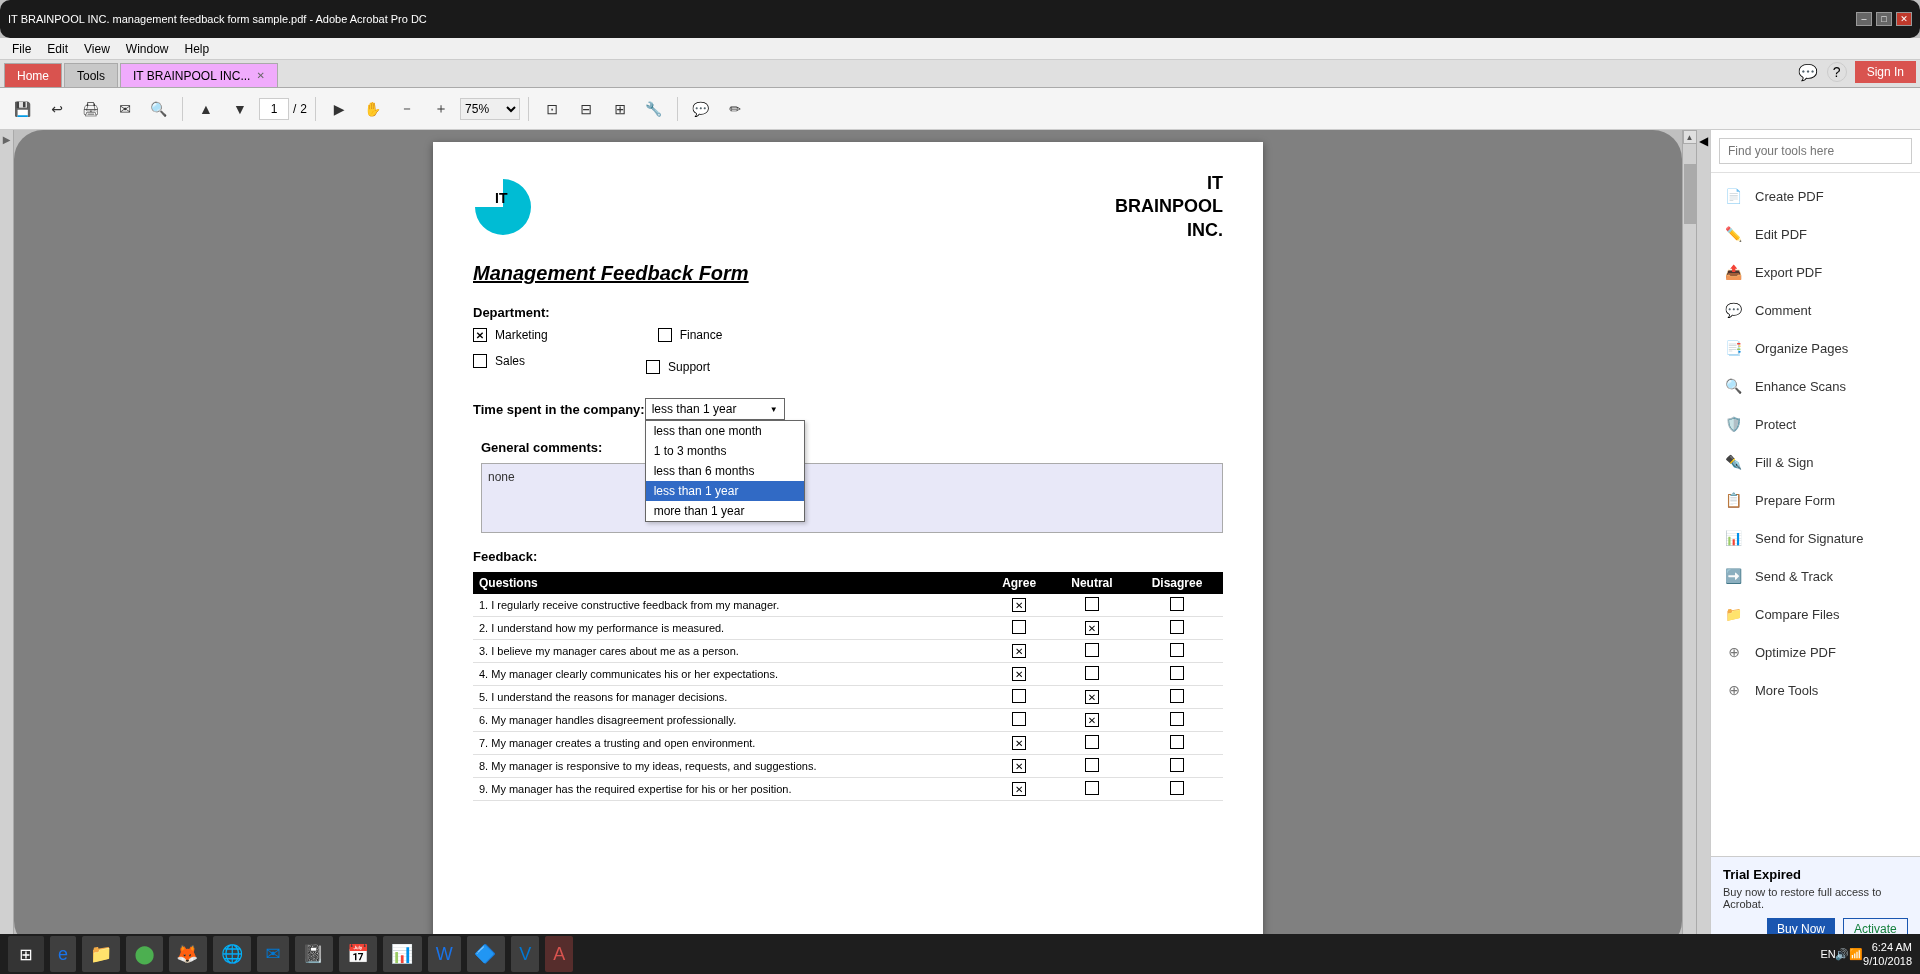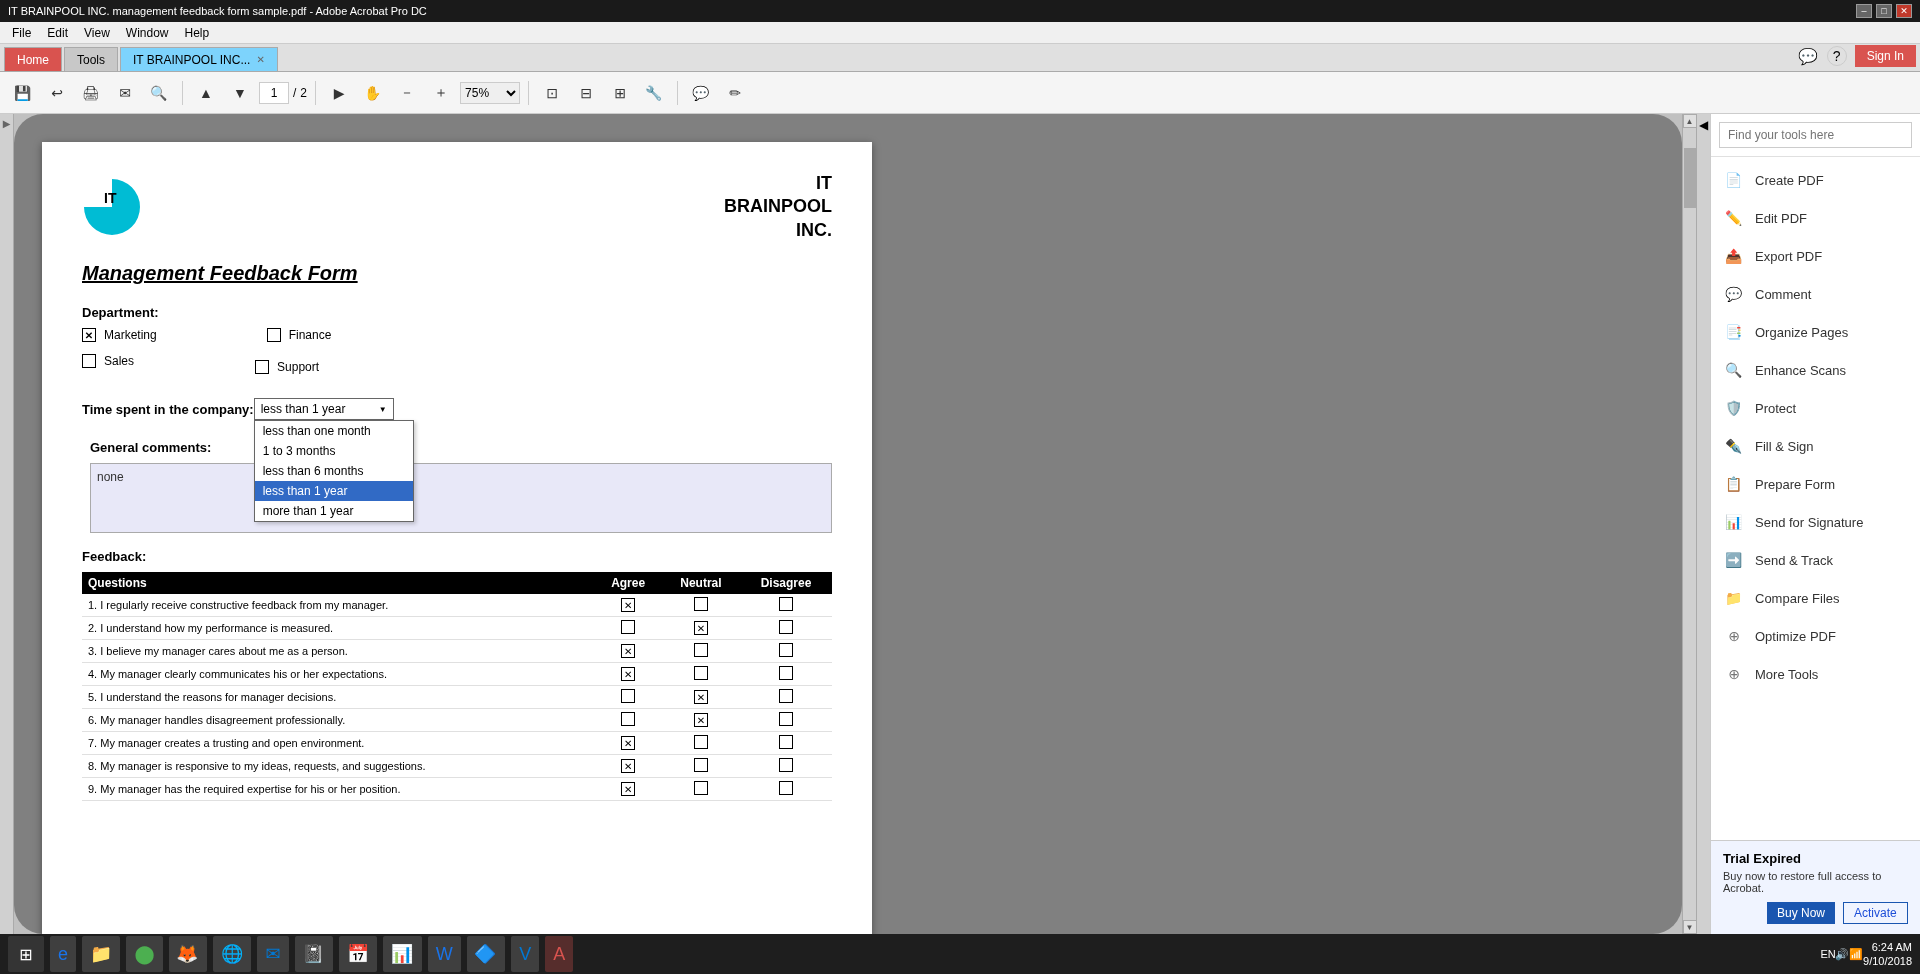--- a/index.html
+++ b/index.html
@@ -2,26 +2,27 @@
 <html><head>
   <meta charset="utf-8">
   <style>
     * { box-sizing: border-box; margin: 0; padding: 0; }
     body { font-family: 'Segoe UI', Arial, sans-serif; font-size: 12px; background: #c0c0c0; overflow: hidden; width: 1920px; height: 974px; }
 
     
     #title-bar {
       background: #1a1a1a;
       color: #fff;
-      height: 22px;
+      height: 38px;
       display: flex;
       align-items: center;
       justify-content: space-between;
       padding: 0 8px;
       font-size: 11px;
+      border-radius: 10px;
     }
     #title-bar .win-controls { display: flex; gap: 4px; }
     #title-bar .win-btn {
       width: 16px; height: 14px; background: #666; color: #fff;
       display: flex; align-items: center; justify-content: center;
       font-size: 9px; cursor: pointer; border: 1px solid #999;
     }
     #title-bar .win-btn.close { background: #c0392b; }
 
     
@@ -56,21 +57,21 @@
       align-items: center;
       font-size: 12px;
       cursor: pointer;
       background: #c8c8c8;
       border: 1px solid #aaa;
       border-bottom: none;
       margin-right: 2px;
       color: #000;
     }
     .tab.active {
-      background: #7dd3fc;
+      background: #f0abfc;
       border-color: #aaa;
       font-weight: 500;
     }
     .tab .tab-close { margin-left: 6px; font-size: 10px; color: #666; }
     .tab-home { background: #d9534f; color: #fff; }
 
     
     #tab-bar-right {
       margin-left: auto;
       display: flex;
@@ -138,23 +139,23 @@
     .panel-toggle {
       font-size: 10px; cursor: pointer; color: #666;
     }
 
     
     #pdf-area {
       flex: 1;
       background: #808080;
       display: flex;
       flex-direction: column;
-      align-items: flex-start;
+      align-items: center;
       overflow-y: auto;
-      padding: 28px;
+      padding: 12px;
       position: relative;
       border-radius: 29px;
     }
 
     
     #pdf-page {
       background: #fff;
       width: 830px;
       min-height: 820px;
       padding: 30px 40px;
@@ -400,21 +401,21 @@
       margin-bottom: 8px;
     }
     #trial-btns { display: flex; gap: 8px; padding-left: 44px; }
     .trial-btn {
       padding: 3px 10px;
       font-size: 12px;
       cursor: pointer;
       border: none;
     }
     .btn-buynow { background: #1a56b0; color: #fff; }
-    .btn-activate { background: transparent; color: #1d4ed8; border: 1px solid #1a56b0 !important; }
+    .btn-activate { background: transparent; color: #15803d; border: 1px solid #1a56b0 !important; }
 
     
     #right-collapse {
       width: 14px;
       background: #d0d0d0;
       border-left: 1px solid #aaa;
       display: flex;
       flex-direction: column;
       align-items: center;
       padding-top: 4px;

